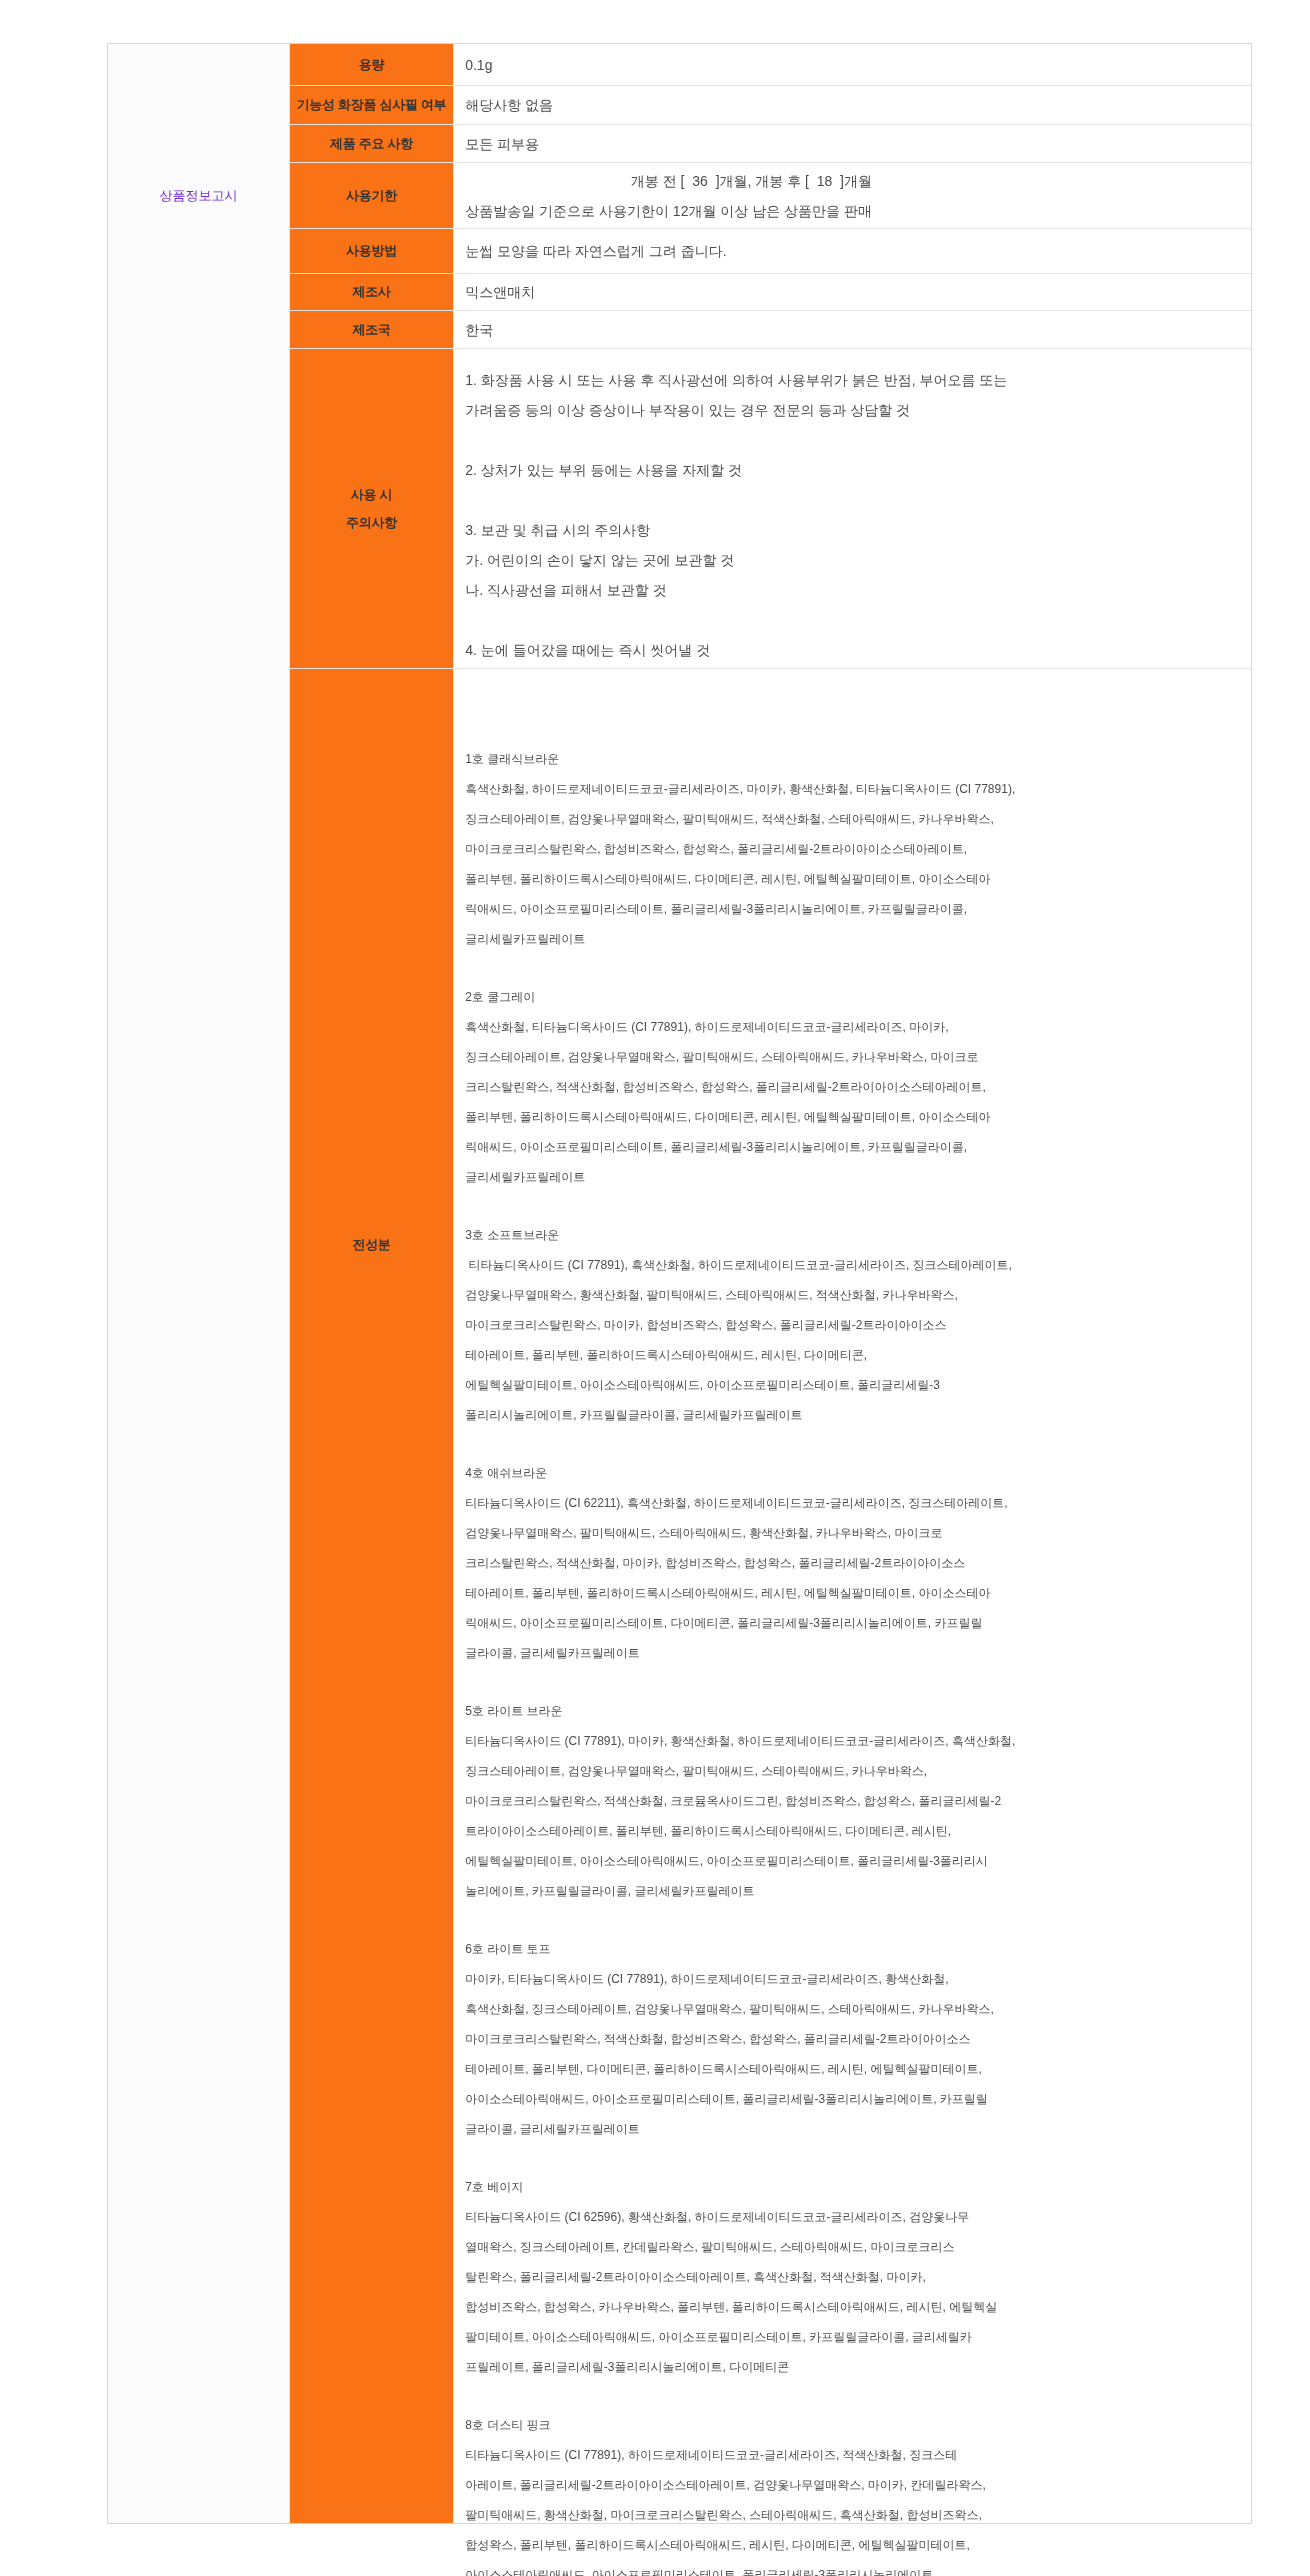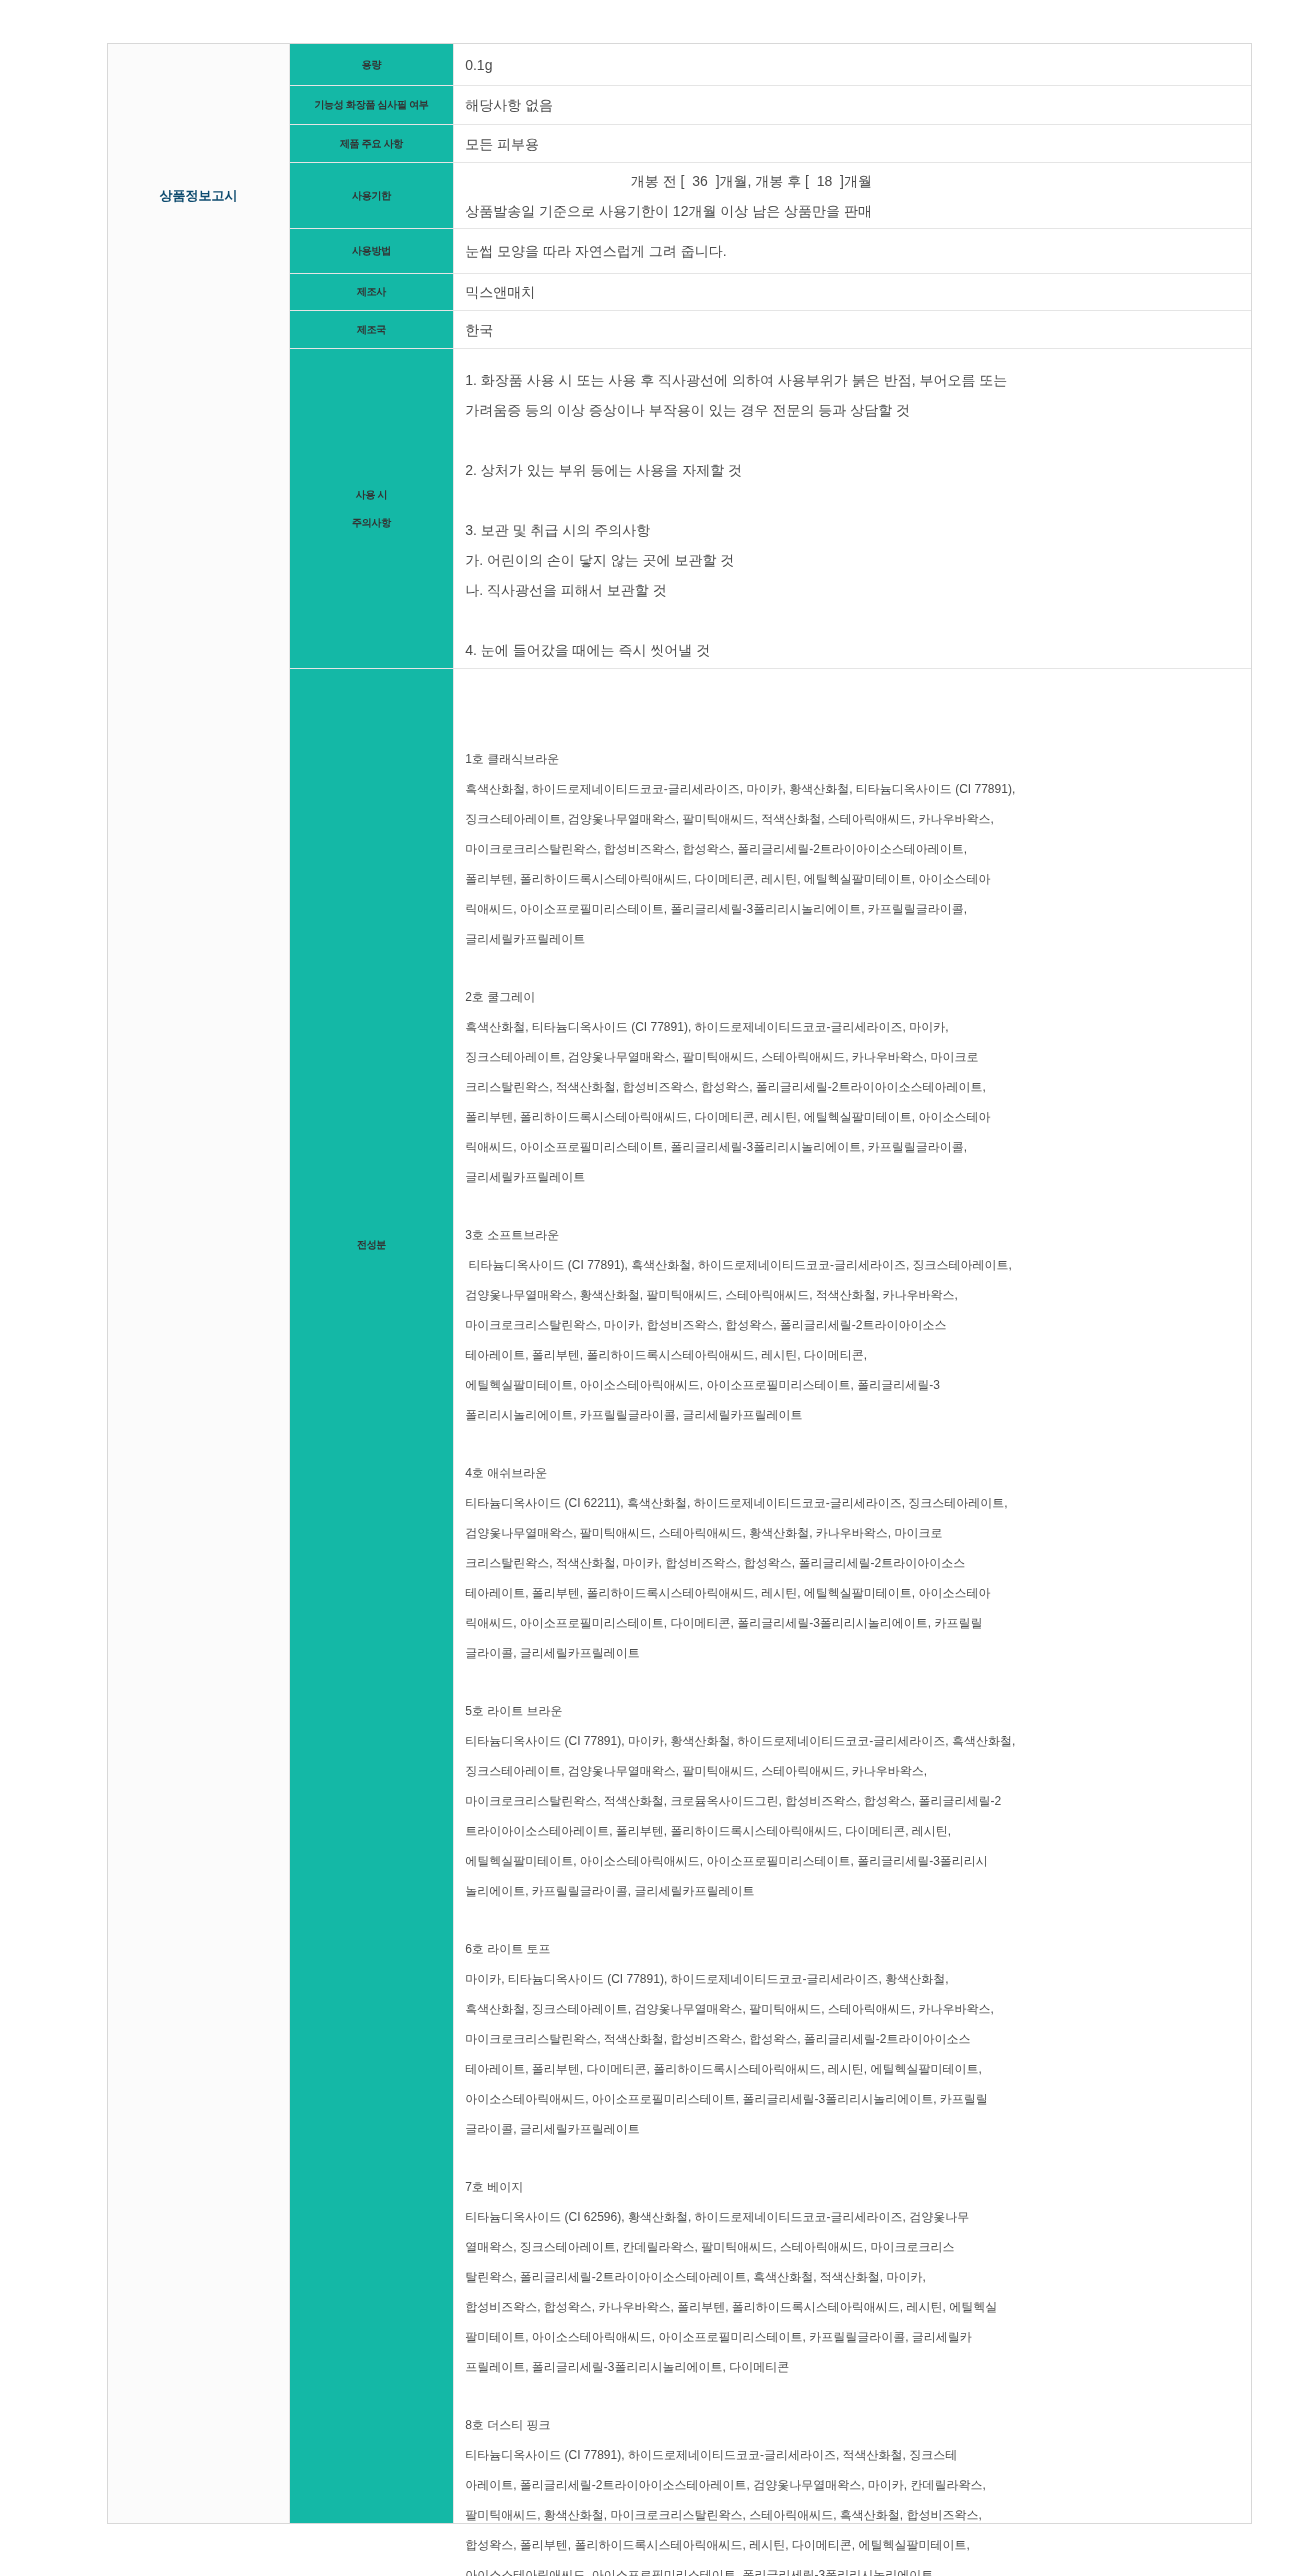--- a/index.html
+++ b/index.html
@@ -23,31 +23,31 @@
   }
   .cell{box-sizing:border-box;min-width:0;min-height:0;}
   
   .group-cell{
     grid-column:1;grid-row:1 / span 9;
     background:#fbfbfb;
     display:flex;justify-content:center;align-items:flex-start;
     padding-top:142px;
   }
   .group-cell .group-label{
-    font-size:13px;font-weight:700;color:#0c4a6e;line-height:20.6px;
+    font-size:13px;font-weight:400;color:#6d28d9;line-height:20.6px;
   }
   
   .label-cell{
     grid-column:2;
-    background:#14b8a6;
+    background:#f97316;
     border-left:0.9px solid #e5e5e5;
     border-bottom:0.9px solid #e5e5e5;
     display:flex;align-items:center;justify-content:center;
     text-align:center;
-    font-size:10px;font-weight:700;color:#333333;
+    font-size:13px;font-weight:700;color:#333333;
     line-height:28px;
     white-space:pre-line;
     padding:0 3.7px;
     letter-spacing:-0.3px;
   }
   .label-cell.last{border-bottom:none;}
   .label-cell.label-top{
     align-items:flex-start;
     padding-top:562px;
   }

